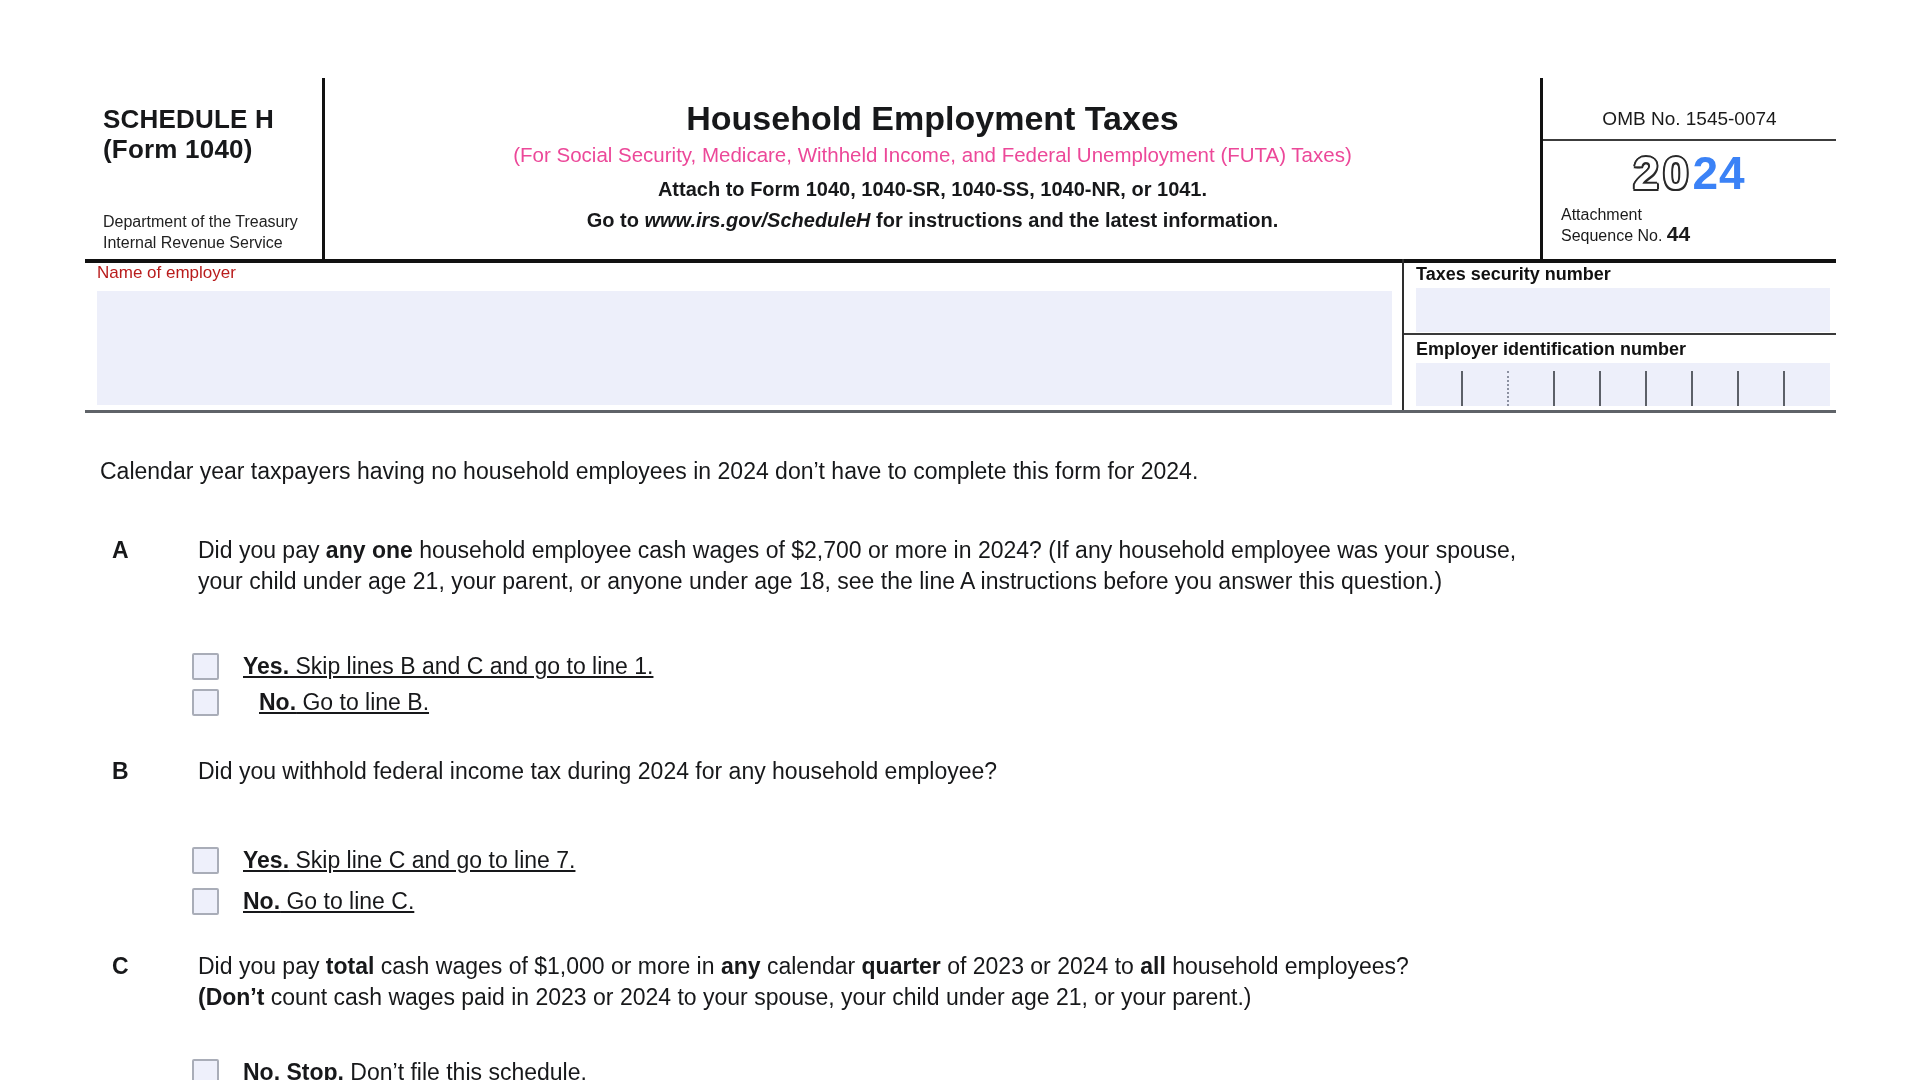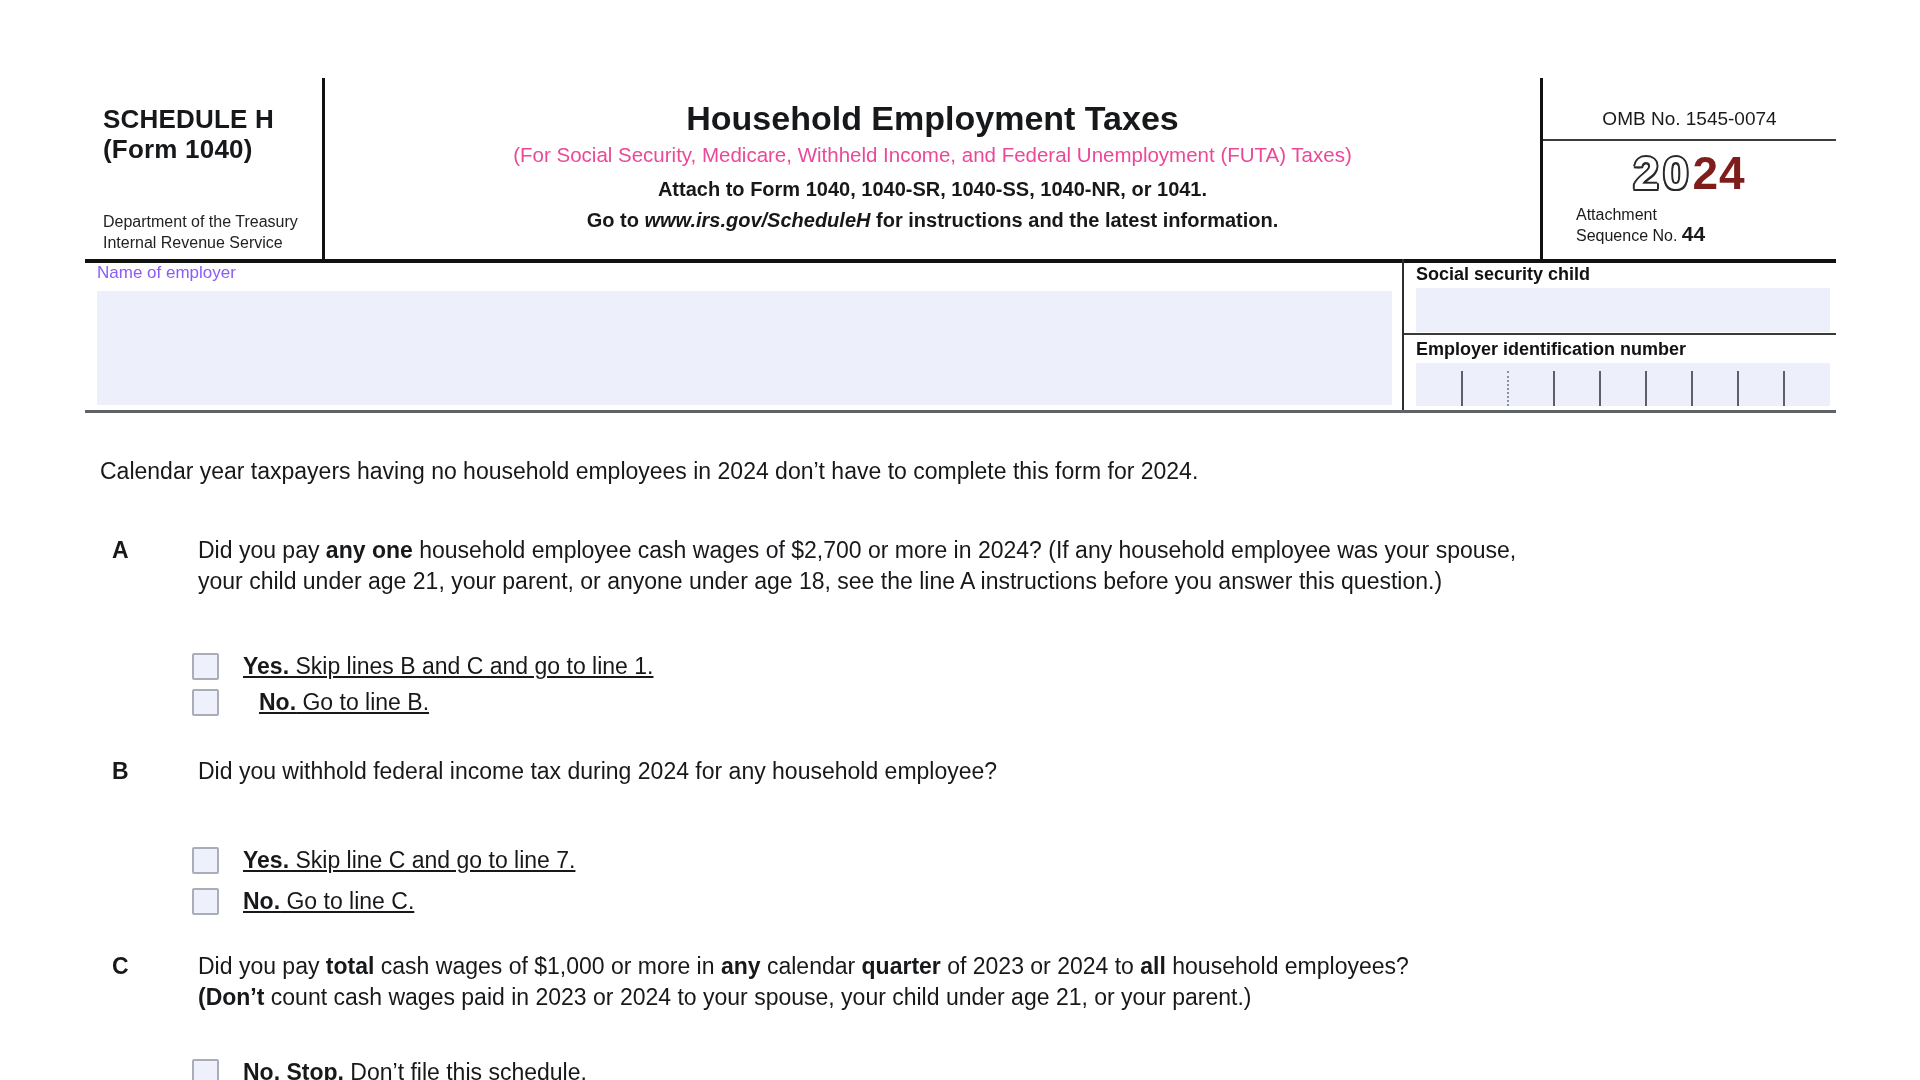--- a/index.html
+++ b/index.html
@@ -26,29 +26,29 @@
   .h-attach { font-size:20px; line-height:26px; margin-top:9px; }
   .h-goto { font-size:20px; line-height:26px; margin-top:5px; }
   .h-col3 { width:293px; box-sizing:border-box; display:flex; flex-direction:column; }
   .h-omb { height:63px; box-sizing:border-box; display:flex; align-items:flex-end; justify-content:center;
            padding-bottom:9px; font-size:19px; border-bottom:2.5px solid #3c3c3c; color:#1a1a1a; }
   .h-year { height:64px; display:flex; align-items:center; justify-content:center;
             font-size:46px; font-weight:bold; line-height:46px; }
   .year-outline { color:#ffffff; letter-spacing:4px;
       text-shadow: 2px 0 0 #2a2a2a, -2px 0 0 #2a2a2a, 0 2px 0 #2a2a2a, 0 -2px 0 #2a2a2a,
                    1.5px 1.5px 0 #2a2a2a, -1.5px 1.5px 0 #2a2a2a, 1.5px -1.5px 0 #2a2a2a, -1.5px -1.5px 0 #2a2a2a; }
-  .year-solid { color:#7f1d1d; letter-spacing:1px; }
-  .h-attachseq { padding-left:33px; font-size:16px; line-height:19px; color:#1a1a1a; }
+  .year-solid { color:#3b82f6; letter-spacing:1px; }
+  .h-attachseq { padding-left:18px; font-size:16px; line-height:19px; color:#1a1a1a; }
   .h-seqno { font-size:21px; font-weight:bold; }
 
   
   .employer { position:absolute; left:85px; top:259px; width:1751px; height:151px;
               border-bottom:3.5px solid var(--line-gray,#5f6368); display:flex; box-sizing:content-box; }
   .emp-name { width:1317px; position:relative; }
-  .emp-label { position:absolute; top:4px; left:12px; font-size:17px; color:#8b5cf6; }
+  .emp-label { position:absolute; top:4px; left:12px; font-size:17px; color:#b91c1c; }
   .emp-label-bold { position:absolute; left:12px; font-size:18px; font-weight:bold; color:#111; }
   .name-field { position:absolute; left:12px; right:10px; top:32px; bottom:5px;
                 background:var(--field-fill,#edeffa); }
   .emp-right { flex:1; position:relative; border-left:2.5px solid #2e2e2e; }
   .ssn-field { position:absolute; left:12px; right:6px; top:29px; height:44px;
                background:var(--field-fill,#edeffa); }
   .emp-divider { position:absolute; top:74px; left:0; right:0; border-top:2.5px solid #3a3a3a; }
   .ein-field { position:absolute; left:12px; right:6px; top:104px; bottom:4px;
                background:var(--field-fill,#edeffa); display:flex; }
   .ein-cell { flex:1; position:relative; }
@@ -96,21 +96,21 @@
       </div>
     </div>
   </div>
 
   <div class="employer">
     <div class="emp-name">
       <div class="emp-label">Name of employer</div>
       <div class="name-field"></div>
     </div>
     <div class="emp-right">
-      <div class="emp-label-bold" style="top:5px;">Social security child</div>
+      <div class="emp-label-bold" style="top:5px;">Taxes security number</div>
       <div class="ssn-field"></div>
       <div class="emp-divider"></div>
       <div class="emp-label-bold" style="top:80px;">Employer identification number</div>
       <div class="ein-field">
         <div class="ein-cell"></div>
         <div class="ein-cell dotted"></div>
         <div class="ein-cell"></div>
         <div class="ein-cell"></div>
         <div class="ein-cell"></div>
         <div class="ein-cell"></div>

